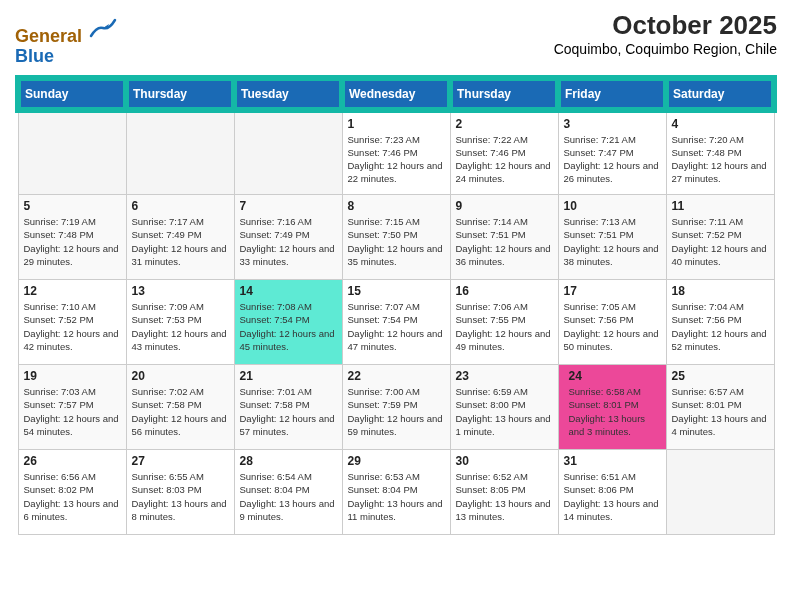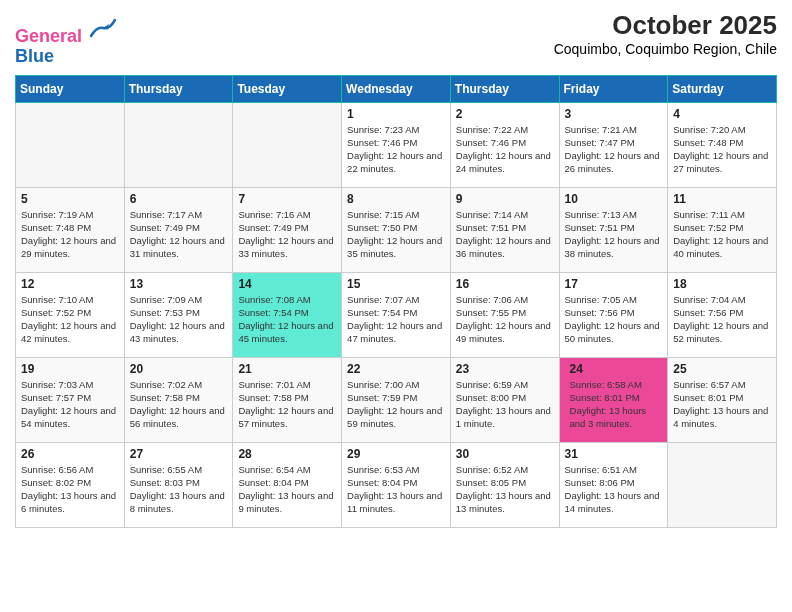--- a/index.html
+++ b/index.html
@@ -21,21 +21,21 @@
       align-items: center;
       margin-top: 4px;
     }
     .logo-text {
       font-size: 18px;
       font-weight: bold;
       color: #2a2a2a;
       line-height: 1.1;
     }
     .logo-text span {
-      color: #ec4899;
+      color: #a16207;
     }
     .logo-icon {
       width: 28px;
       height: 28px;
       margin-left: 2px;
     }
     .title-area {
       text-align: right;
     }
     .month-title {
@@ -52,21 +52,21 @@
       border-collapse: collapse;
       table-layout: fixed;
     }
     th {
       background-color: #1a6ab5;
       color: #fff;
       font-size: 12px;
       font-weight: bold;
       padding: 6px 4px;
       text-align: left;
-      border: 1px solid #14b8a6;
+      border: 6px solid #14b8a6;
     }
     td {
       border: 1px solid #ccc;
       vertical-align: top;
       padding: 4px 5px;
       font-size: 10px;
       color: #333;
       height: 85px;
       background: #fff;
     }

